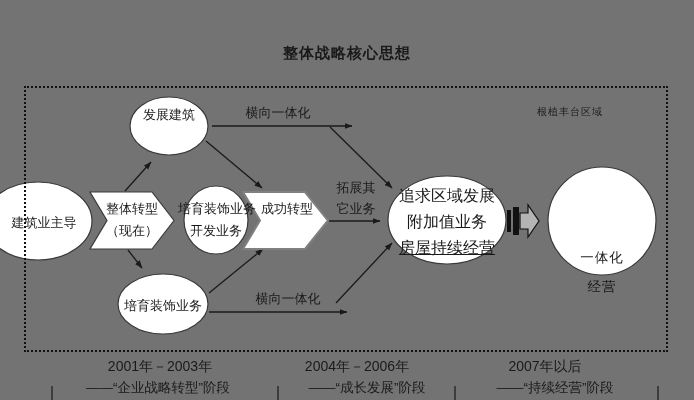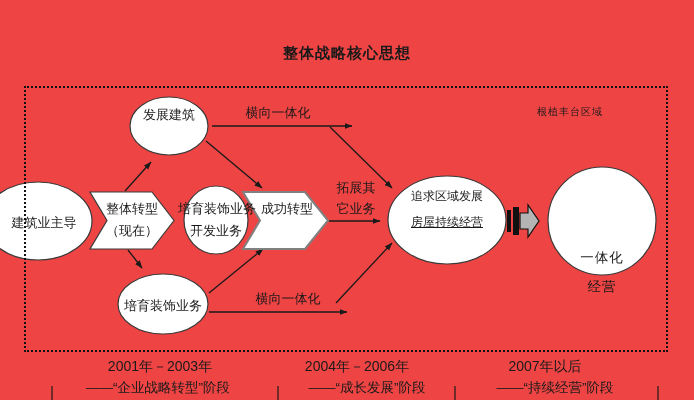--- a/index.html
+++ b/index.html
@@ -1,28 +1,28 @@
 <!DOCTYPE html>
 <html><head>
 <meta charset="utf-8">
 <style>
   html,body{margin:0;padding:0;background:#fff;}
   .canvas{
-    position:relative;width:694px;height:400px;background:#ef4444;
+    position:relative;width:694px;height:400px;background:#737373;
     font-family:"Liberation Sans","DejaVu Sans",sans-serif;color:#1a1a1a;overflow:hidden;
   }
   svg{position:absolute;left:0;top:0;}
   .lbl{position:absolute;text-align:center;font-size:13px;line-height:21px;white-space:nowrap;}
   .title{font-weight:bold;font-size:15px;line-height:18px;width:694px;left:0;top:44px;letter-spacing:1px;}
   .dashed-box{
     position:absolute;left:24px;top:86px;width:640px;height:262px;
     border:2px dotted #111;background:transparent;pointer-events:none;
   }
   .node-2l{line-height:22px;}
-  .node-3l{line-height:26px;font-size:12px;}
+  .node-3l{line-height:26px;font-size:16px;}
   .circle-2l{line-height:29px;font-size:13.5px;letter-spacing:1px;margin-top:44px;}
   .timeline-period{font-size:14px;}
   .timeline-phase{font-size:13.5px;}
   .region-note{font-size:10px;letter-spacing:1px;}
 </style>
 </head>
 <body>
 
 <div class="canvas">
 
@@ -94,20 +94,21 @@
   </div>
 
   <div class="lbl node-2l" style="left:131px;top:104px;width:76px;">
     <span style="display:block;">发展建筑</span>
   </div>
 
   <div class="lbl" style="left:115px;top:295px;width:96px;">培育装饰业务</div>
 
   <div class="lbl node-3l" style="left:387px;top:183px;width:120px;">
     <span style="display:block;">追求区域发展</span>
+    <span style="display:block;">附加值业务</span>
     <span style="display:block;text-decoration:underline;">房屋持续经营</span>
   </div>
 
   <div class="lbl circle-2l" style="left:552px;top:199px;width:100px;">
     <span style="display:block;">一体化</span>
     <span style="display:block;">经营</span>
   </div>
 
   <div class="lbl timeline-period" style="left:60px;top:356px;width:200px;">2001年－2003年</div>
   <div class="lbl timeline-period" style="left:257px;top:356px;width:200px;">2004年－2006年</div>

